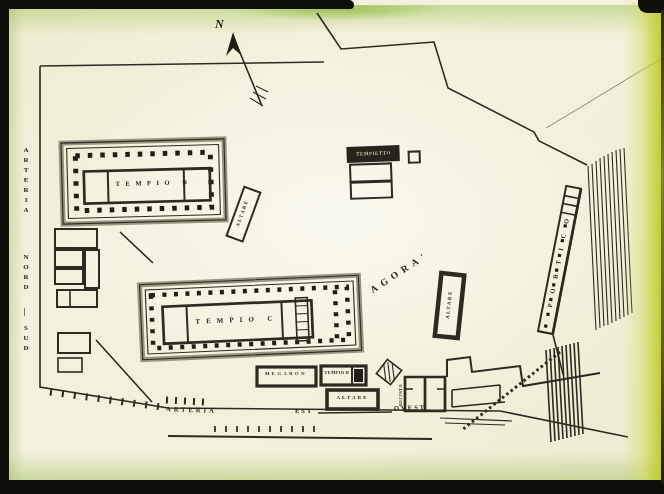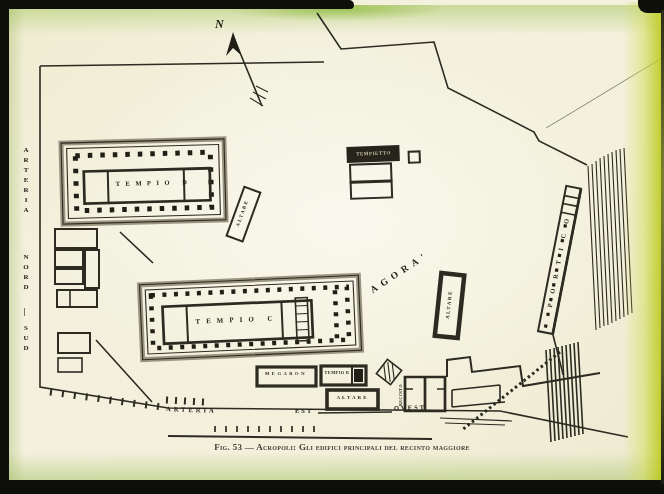--- a/index.html
+++ b/index.html
@@ -182,21 +182,20 @@
 
   <div class="lbl ctr" style="left:258px;top:372px;width:56px;font-size:4.6px;letter-spacing:2.5px;">MEGARON</div>
   <div class="lbl ctr" style="left:322px;top:371px;width:30px;font-size:4.2px;letter-spacing:.5px;">TEMPIO B</div>
   <div class="lbl ctr" style="left:329px;top:395px;width:47px;font-size:5px;letter-spacing:2px;">ALTARE</div>
   <div class="lbl ctr" style="left:379px;top:393px;width:44px;font-size:4px;letter-spacing:.5px;transform:rotate(-90deg);">RECINTO</div>
 
   <div class="lbl" style="left:166px;top:407px;font-size:6.5px;letter-spacing:3px;transform:rotate(2deg);">ARTERIA</div>
   <div class="lbl" style="left:295px;top:408px;font-size:6.5px;letter-spacing:2px;">EST</div>
   <div class="lbl" style="left:394px;top:405px;font-size:6.5px;letter-spacing:2px;transform:rotate(-2deg);">OVEST</div>
 
-  <div class="lbl ctr" style="left:112px;top:443px;width:460px;font-size:9px;font-variant:small-caps;letter-spacing:.3px;color:#45403a;">Fig. 53 — Acropoli: Gli edifici principali del recinto maggiore</div>
 
   <div class="frame" id="frame-top"></div>
   <div class="tint" id="tint-right"></div>
   <div class="frame" id="frame-left"></div>
   <div class="frame" id="frame-bottom"></div>
   <div class="frame" id="frame-tr"></div>
   <div class="frame" id="frame-right"></div>
 </div>
 
 </body></html>

